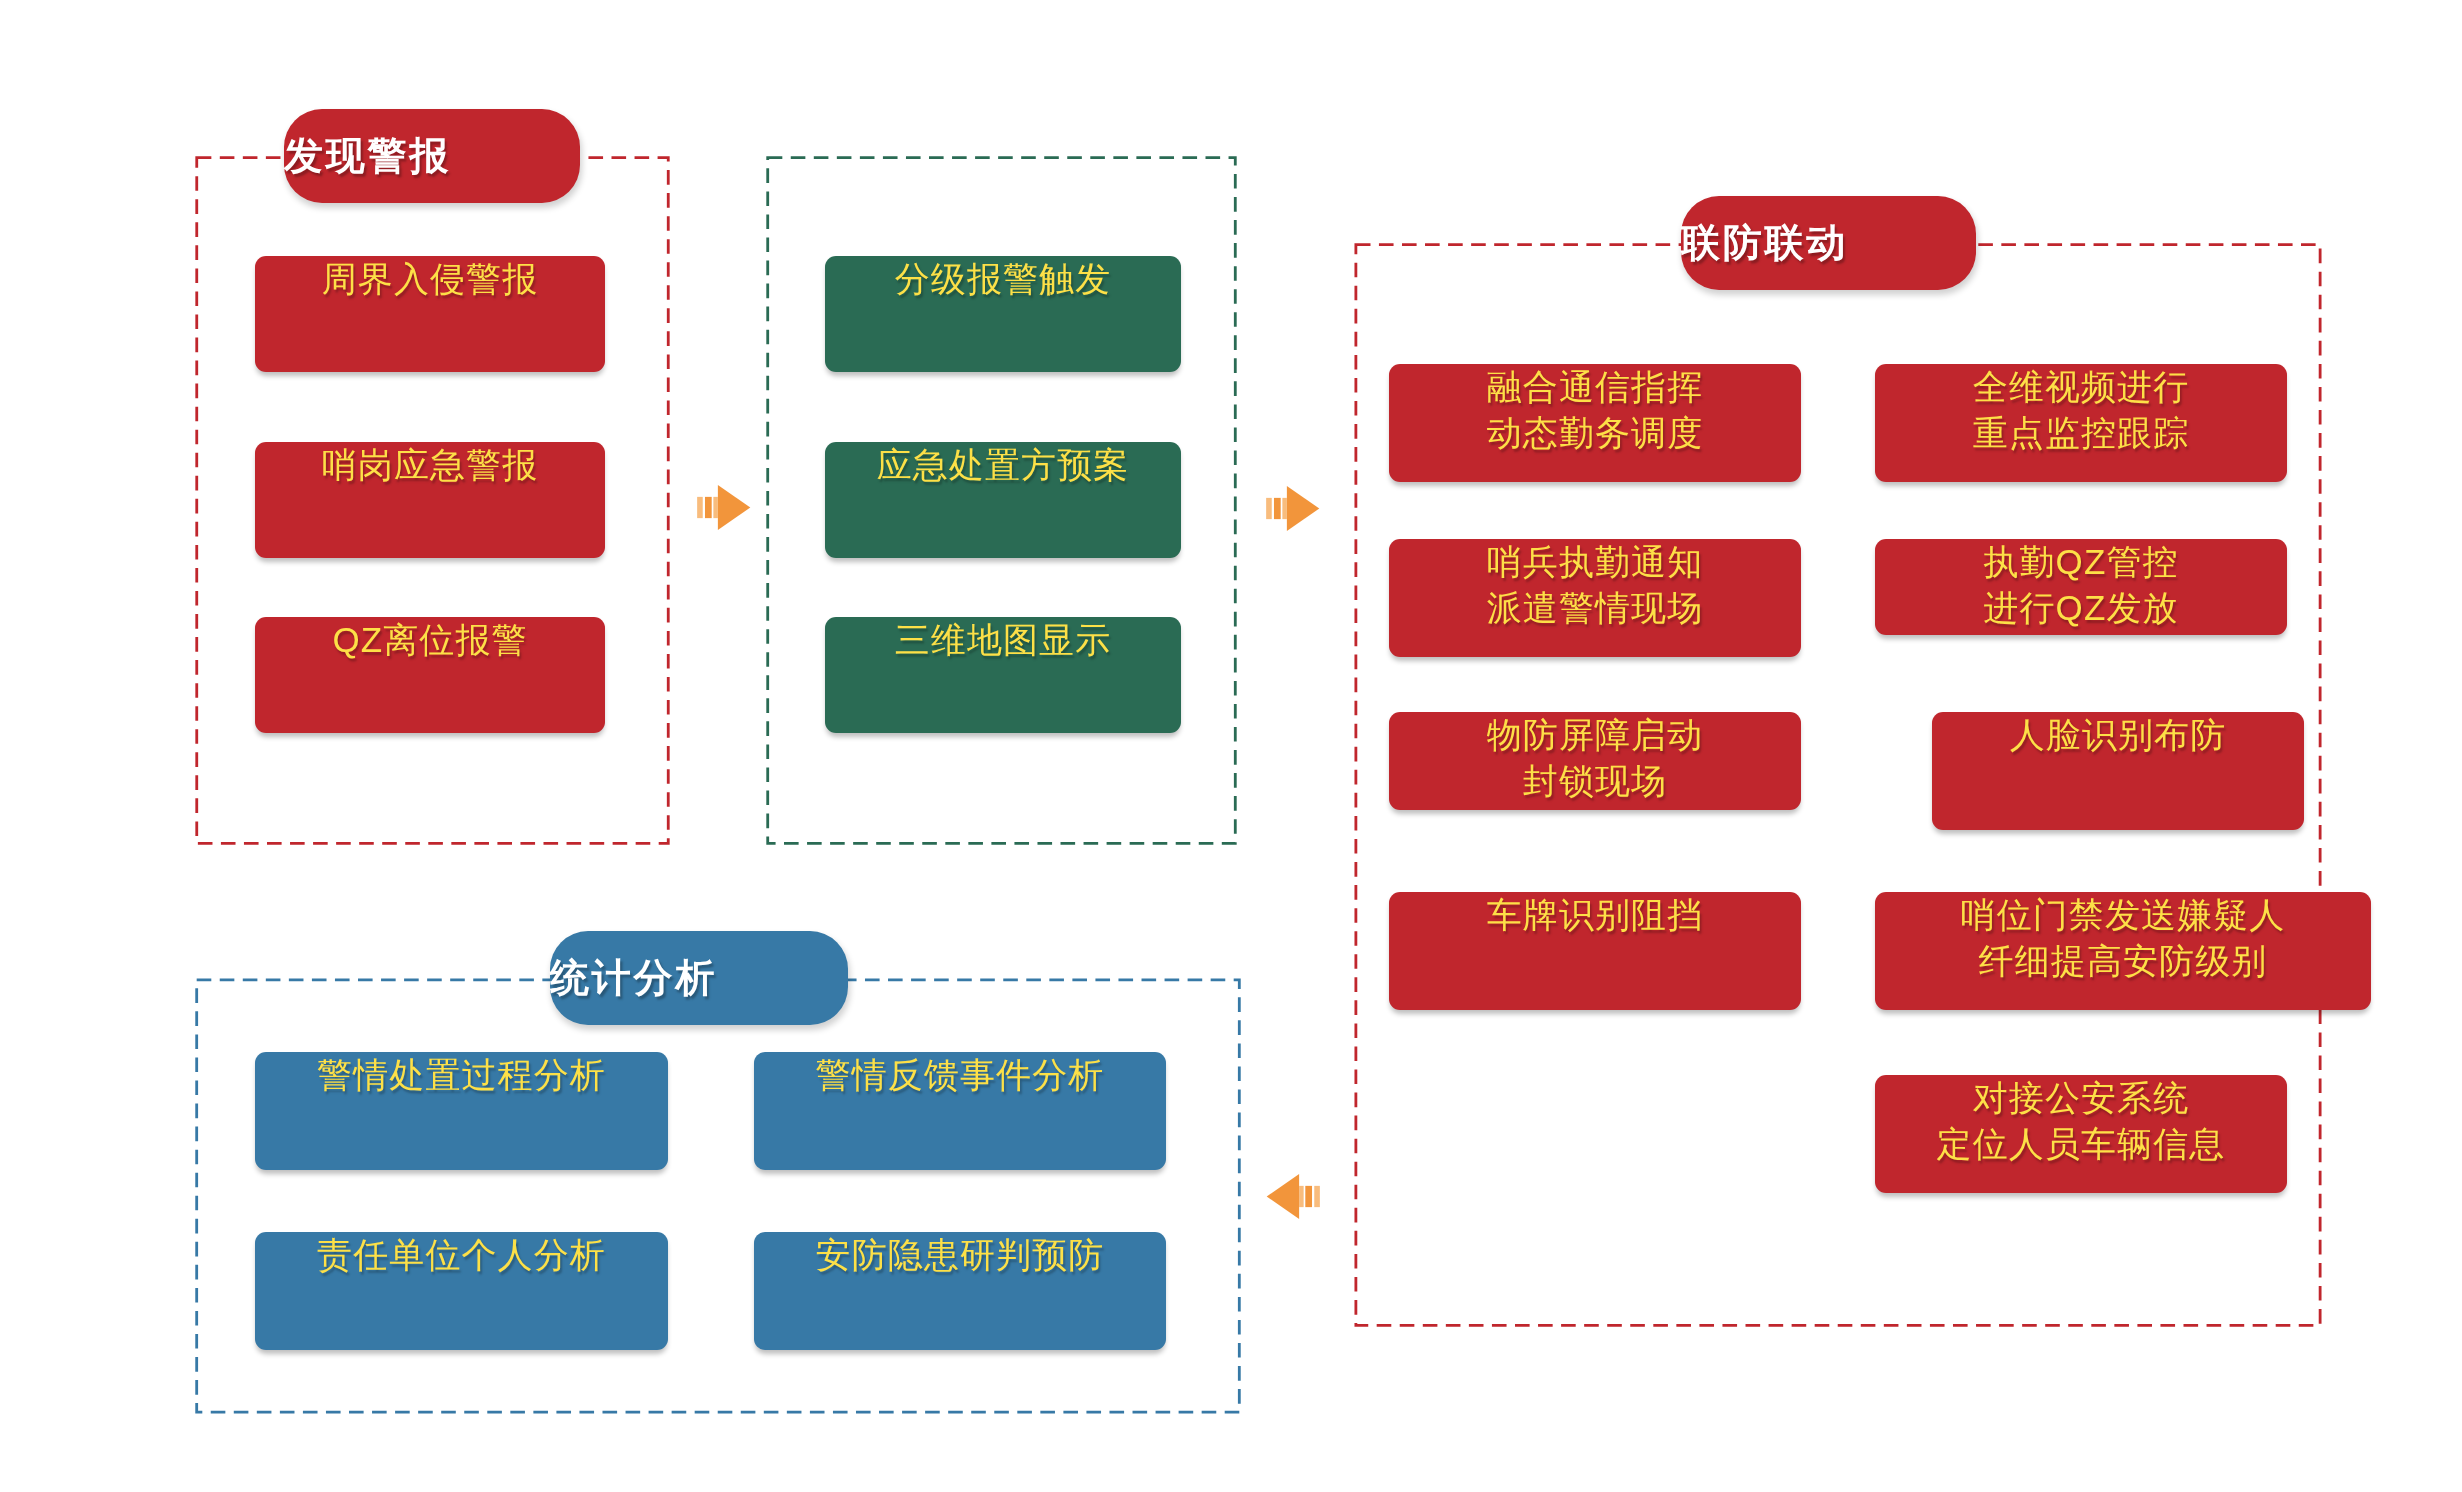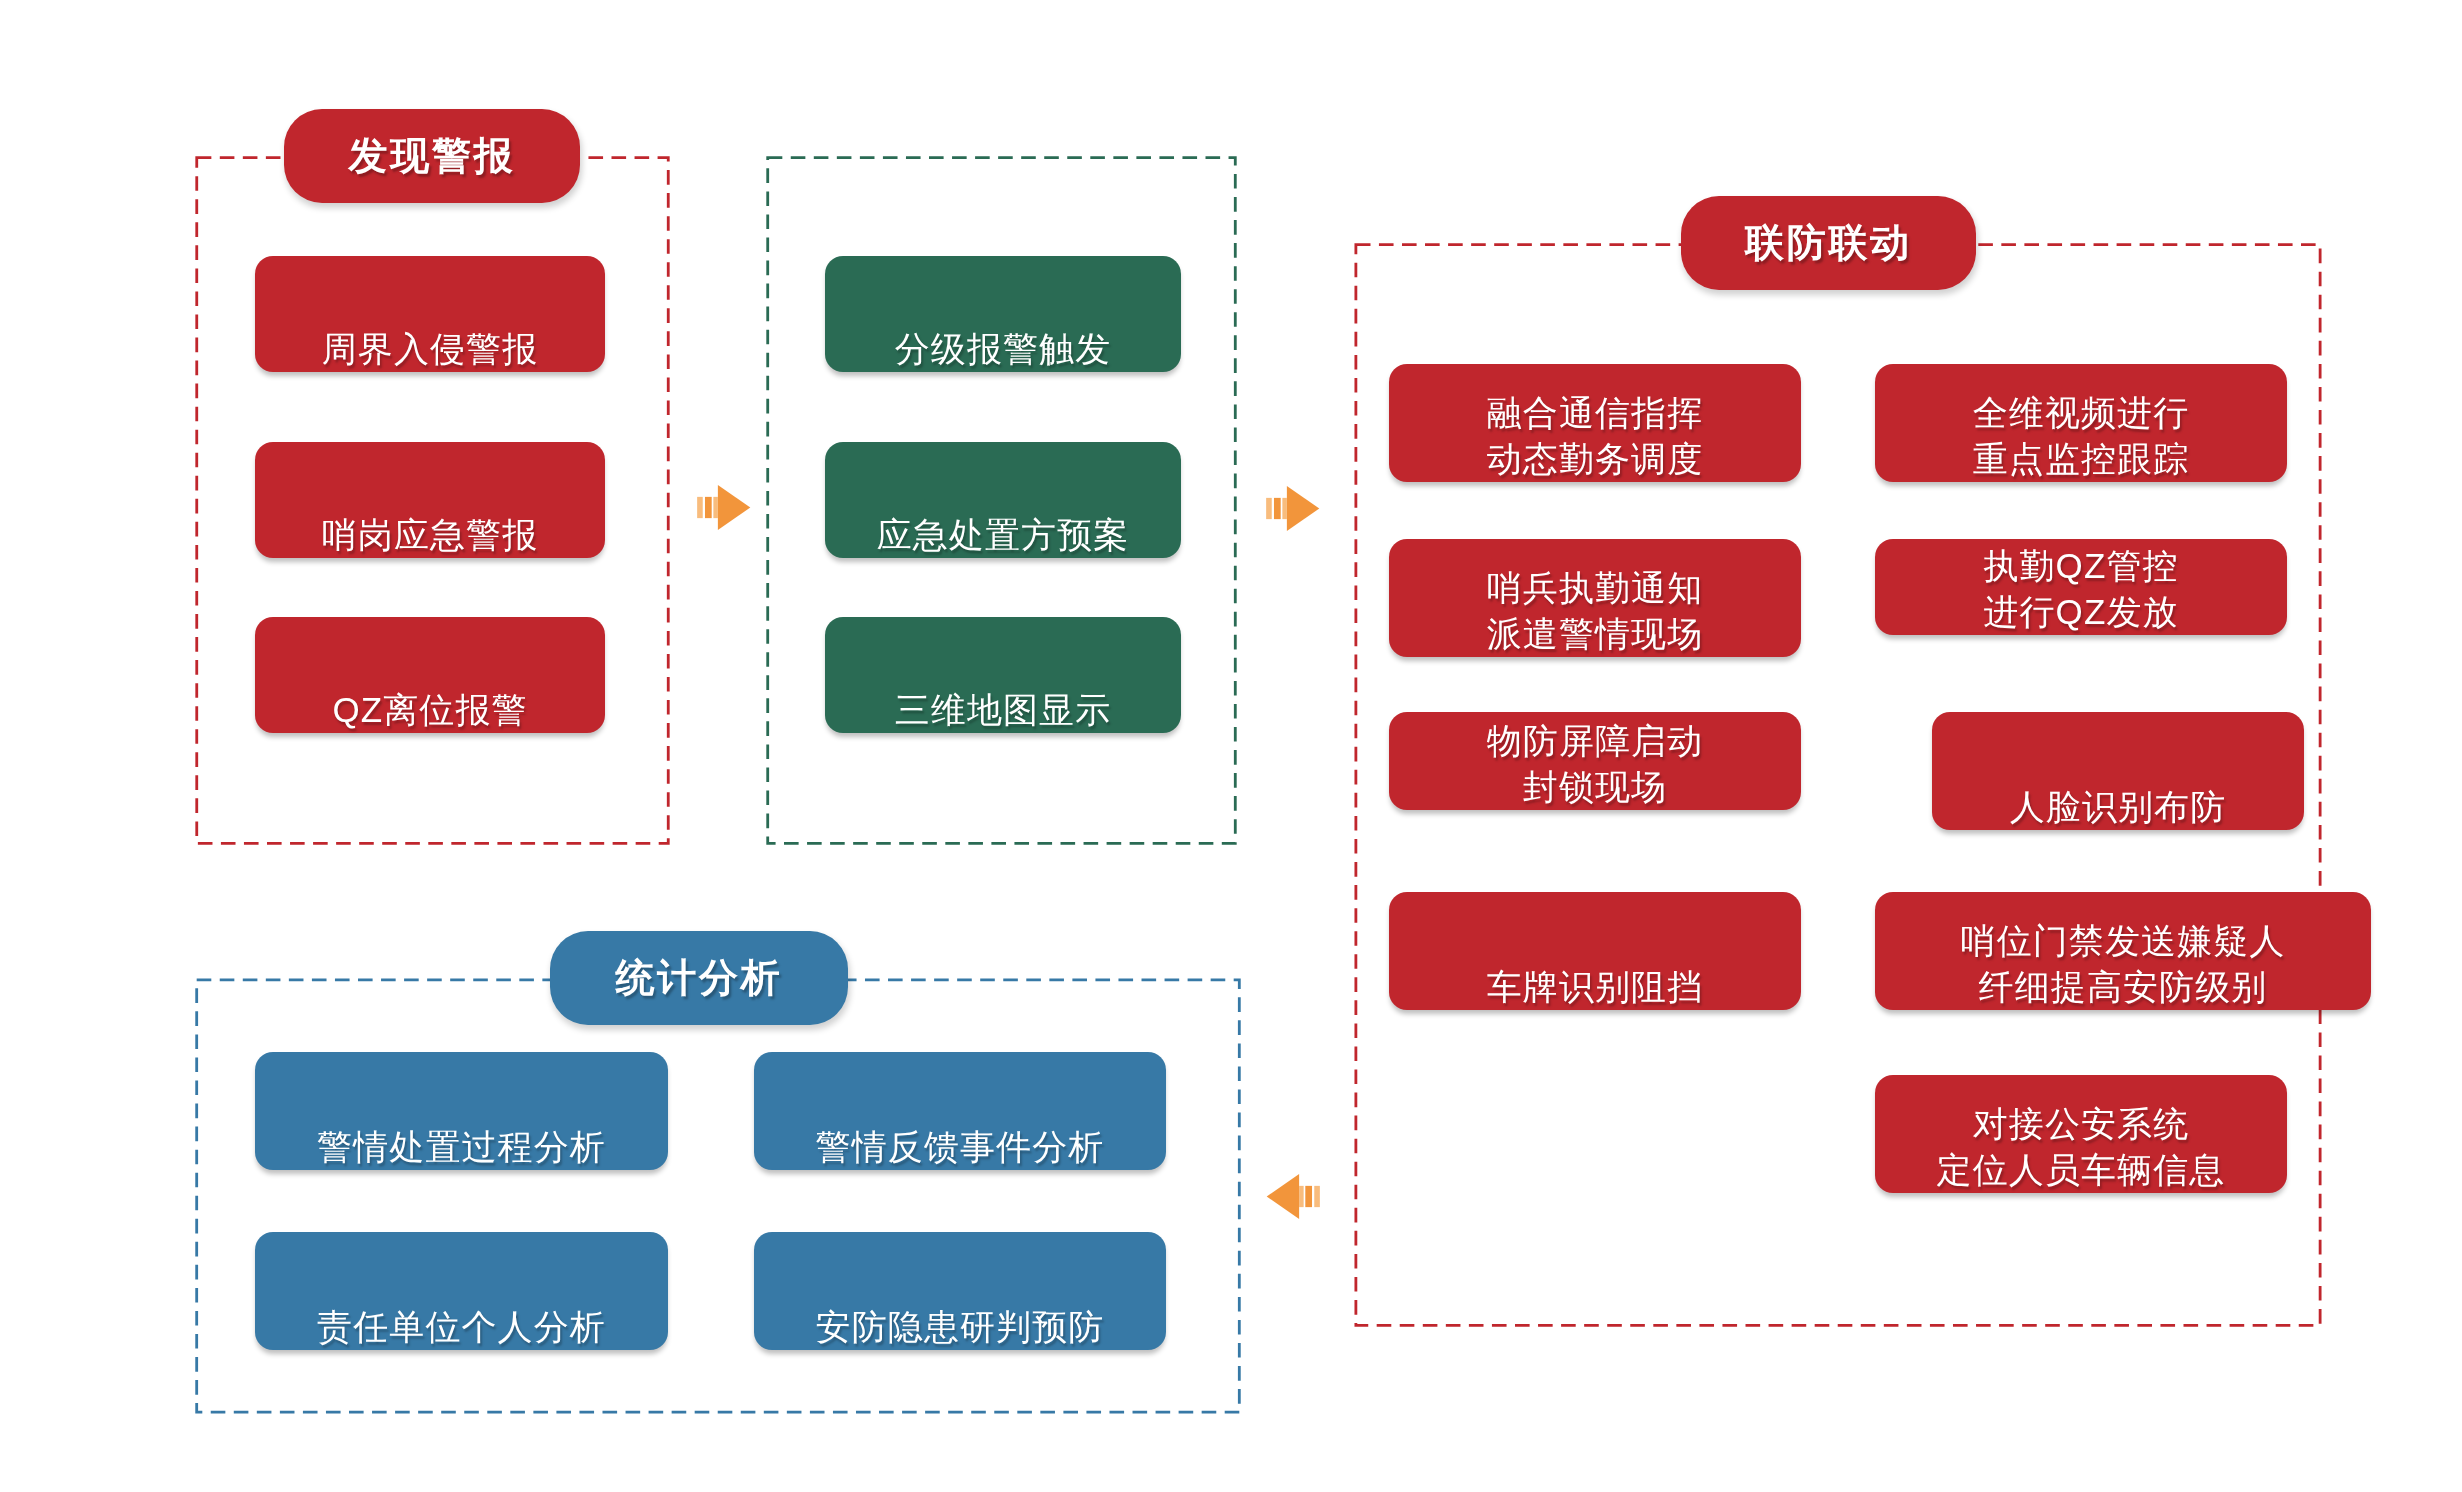--- a/index.html
+++ b/index.html
@@ -4,32 +4,32 @@
 <style>
   html,body{margin:0;padding:0;background:#ffffff;}
   #canvas{
     position:relative;width:2462px;height:1493px;background:#ffffff;
     font-family:"Liberation Sans","DejaVu Sans",sans-serif;overflow:hidden;
   }
   .panel{position:absolute;z-index:1;}
   .panel svg{display:block;}
   .pill{
     position:absolute;height:94px;border-radius:38px;
-    display:flex;align-items:center;justify-content:center;
+    display:flex;align-items:center;
     color:#ffffff;font-size:39px;font-weight:bold;letter-spacing:2.8px;
     z-index:3;text-shadow:2.2px 2.8px 2.2px rgba(0,0,0,0.28);
     box-shadow:1.1px 4.5px 6.7px rgba(0,0,0,0.18);
   }
   .bg-red{background:#c0262d;}
   .bg-green{background:#2a6b54;}
   .bg-blue{background:#3779a6;}
   .box{
-    position:absolute;border-radius:18px;
-    display:flex;flex-direction:column;align-items:center;justify-content:flex-end;
-    color:#ffffff;font-size:35px;line-height:1.32;letter-spacing:1.1px;text-align:center;
+    position:absolute;border-radius:11px;
+    display:flex;flex-direction:column;align-items:center;justify-content:flex-start;
+    color:#fde047;font-size:35px;line-height:1.32;letter-spacing:1.1px;text-align:center;
     z-index:2;text-shadow:1.7px 2.8px 2.2px rgba(0,0,0,0.26);
     box-shadow:0 4.5px 5.6px -1.1px rgba(0,0,0,0.25);
   }
   .arrow{position:absolute;z-index:2;}
 </style>
 </head>
 <body>
 
 <div id="canvas">
 

